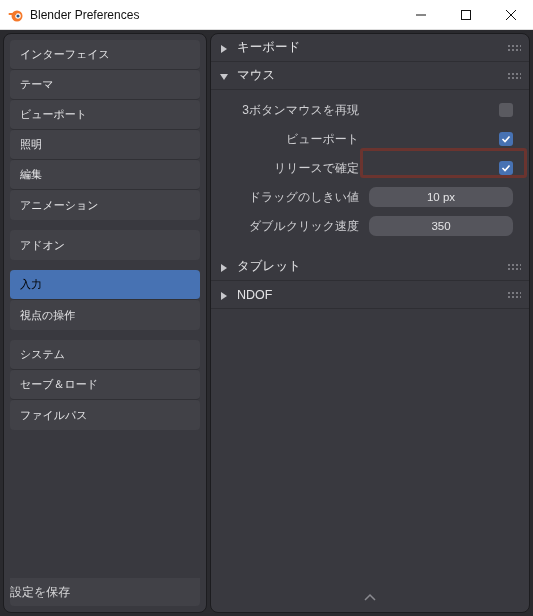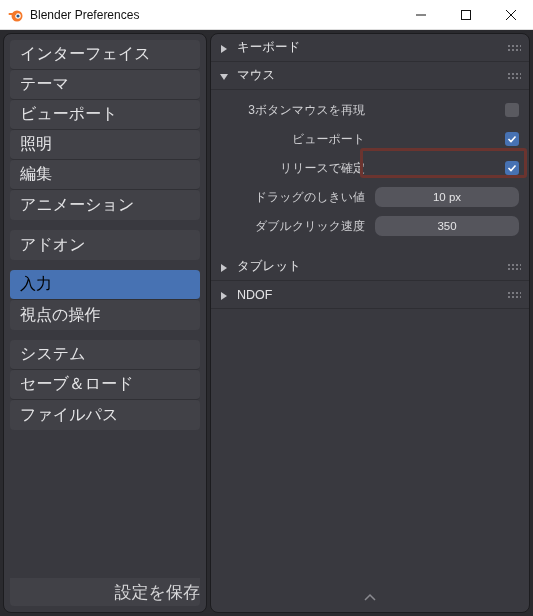--- a/index.html
+++ b/index.html
@@ -42,34 +42,34 @@
     flex-direction: column;
     padding: 6px;
   }
   .navgroups { flex: 1; }
   .navgroup { margin-bottom: 10px; }
   .navitem {
     height: 30px;
     border-radius: 4px;
     background: #414147;
     color: #e5e5e7;
-    font-size: 16px;
+    font-size: 11px;
     display: flex;
     align-items: center;
     padding: 0 10px;
     border-bottom: 1px solid #303035;
     cursor: default;
   }
   .navitem:last-child { border-bottom: none; }
   .navitem.active { background: #4772b3; color: #000000; }
 
   .save-row {
     height: 28px;
-    display: flex; align-items: center; justify-content: flex-end;
-    color: #d8d8da; font-size: 17px;
+    display: flex; align-items: center; justify-content: flex-start;
+    color: #d8d8da; font-size: 12px;
     background: #414147;
     border-radius: 0 0 4px 4px;
   }
 
   .main {
     flex: 1;
     background: #39393f;
     border: 1px solid #1c1c1f;
     border-radius: 8px;
     margin: 3px 3px 3px 3px;
@@ -88,21 +88,21 @@
   .panel-header .chevron {
     width: 10px; height: 10px; margin-right: 8px;
   }
   .drag-dots {
     width: 14px; height: 8px;
     background-image: radial-gradient(circle, #7a7a80 1px, transparent 1px);
     background-size: 4px 4px;
     margin-left: auto;
   }
 
-  .panel-body { padding: 6px 10px 12px 10px; }
+  .panel-body { padding: 6px 16px 12px 10px; }
 
   .row {
     display: flex;
     align-items: center;
     height: 28px;
     margin-bottom: 1px;
   }
   .row-label {
     flex: 1;
     text-align: right;

